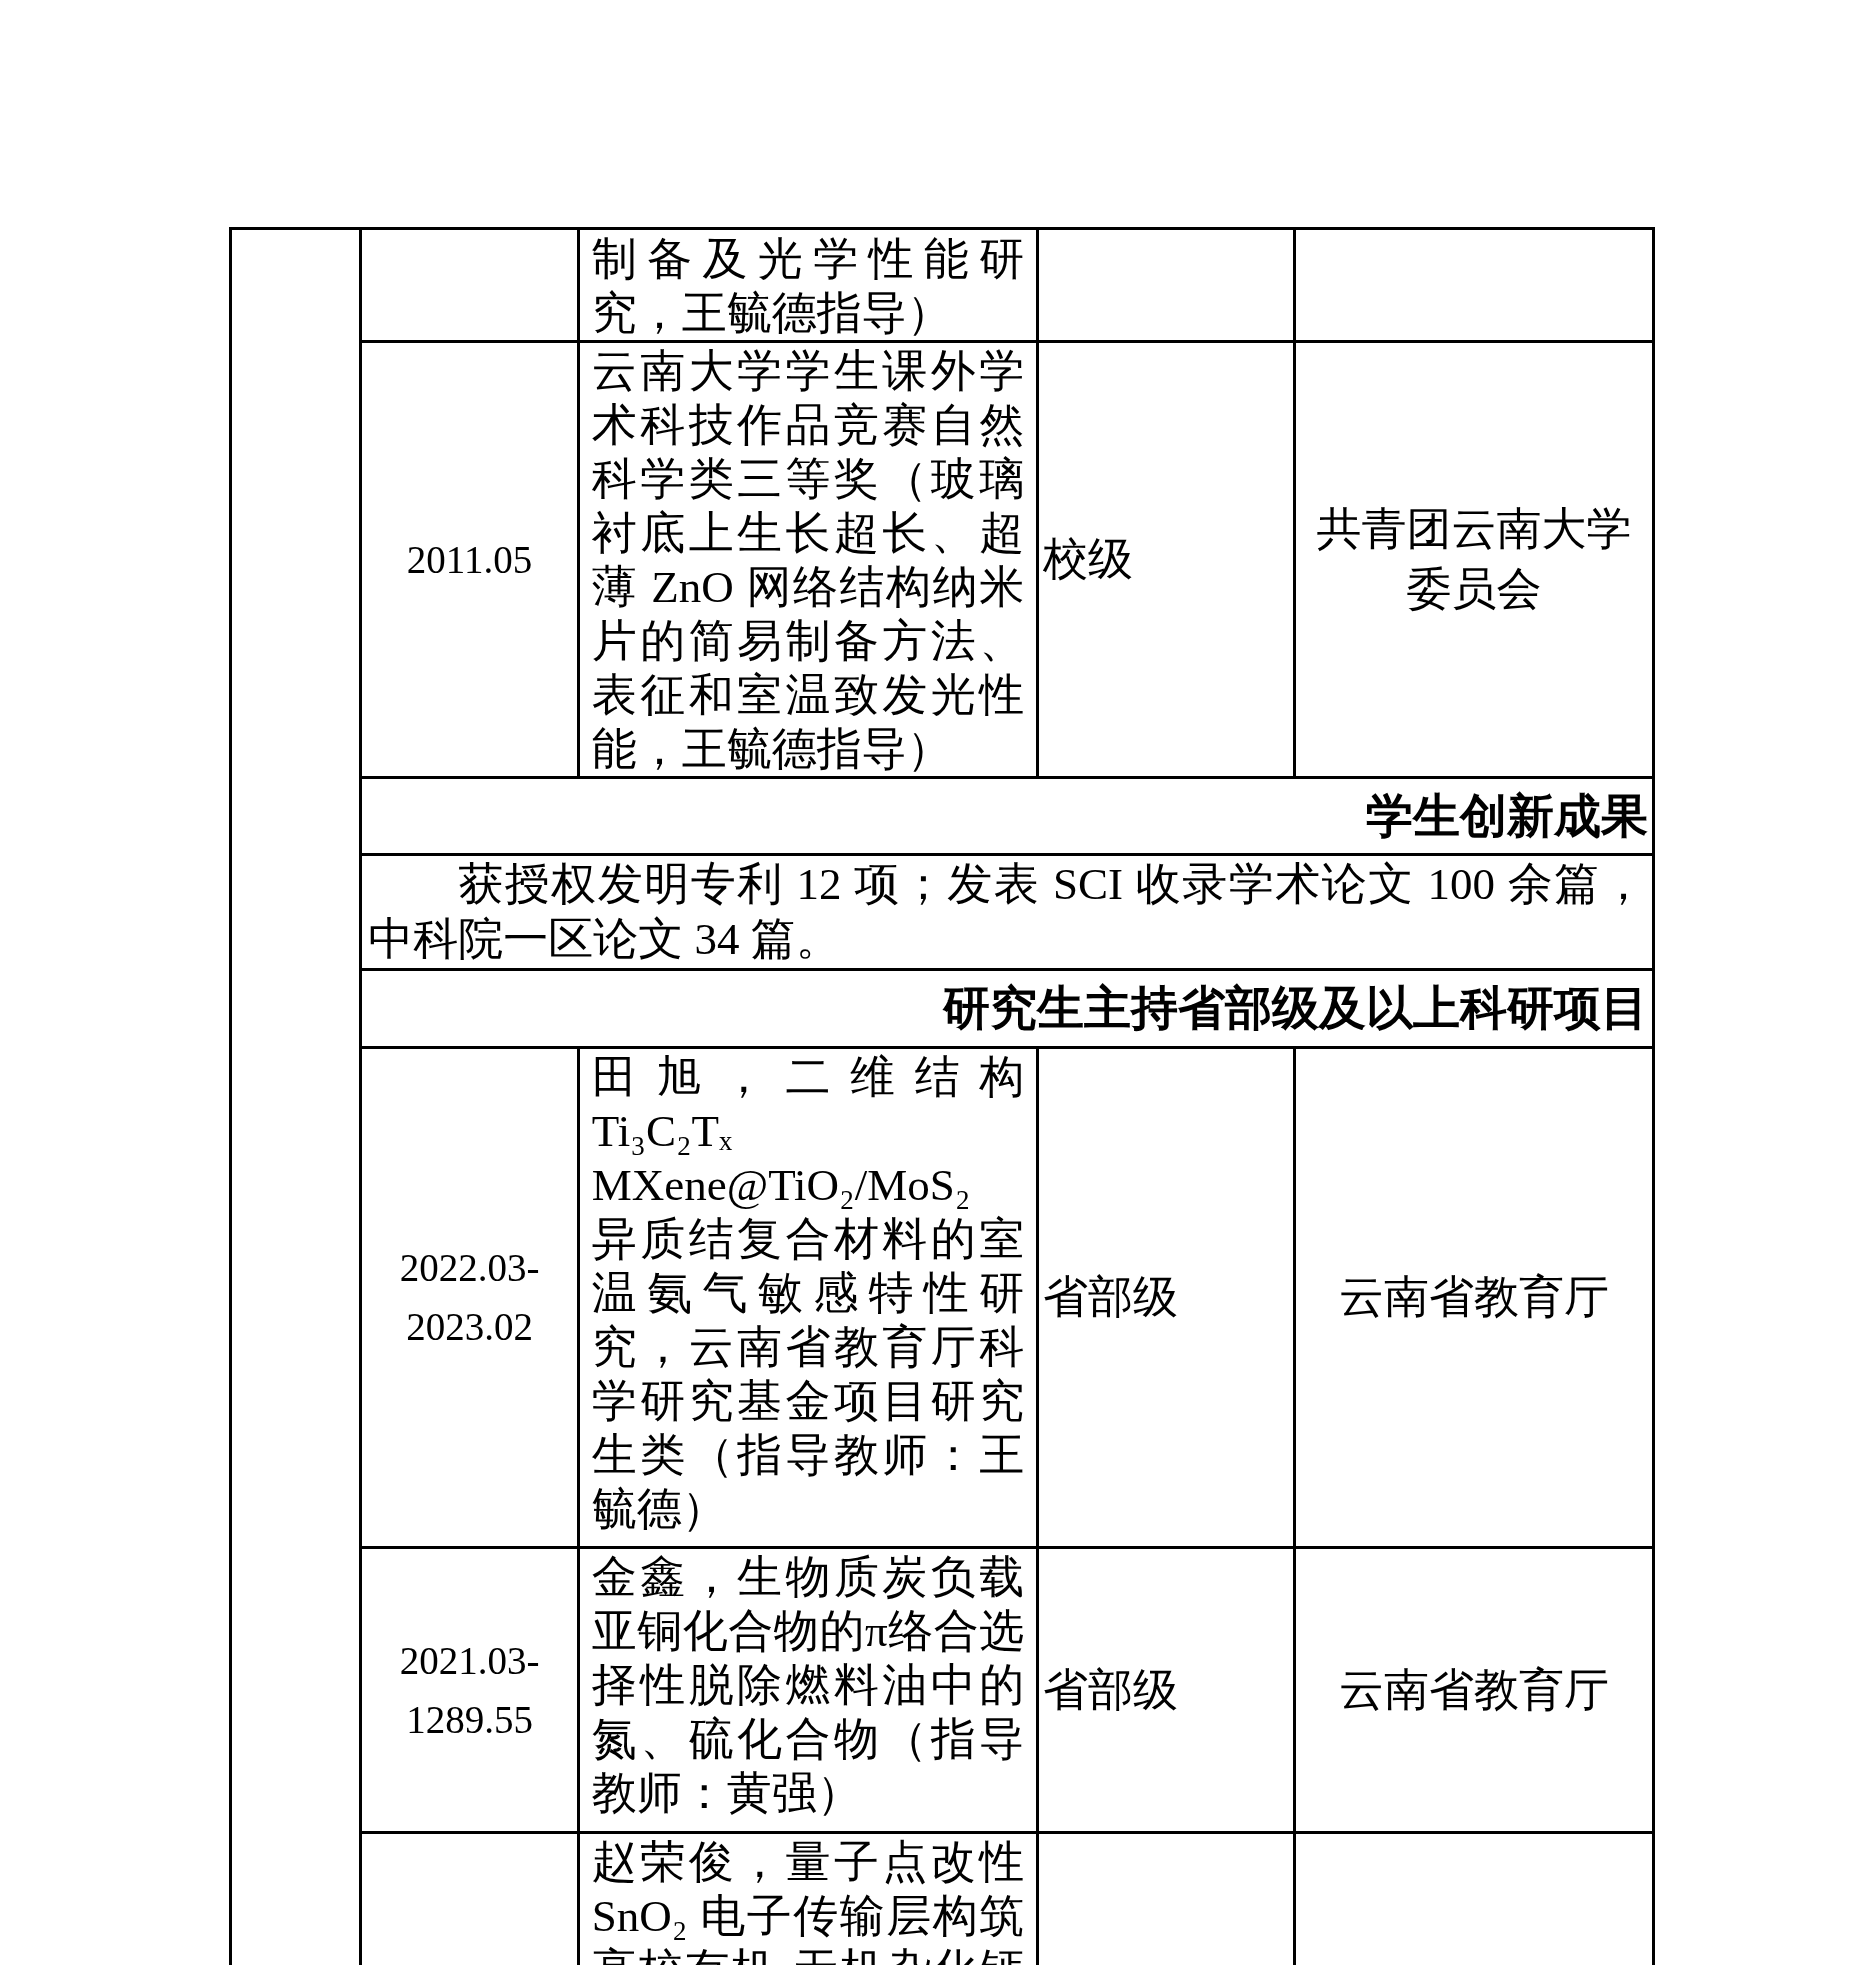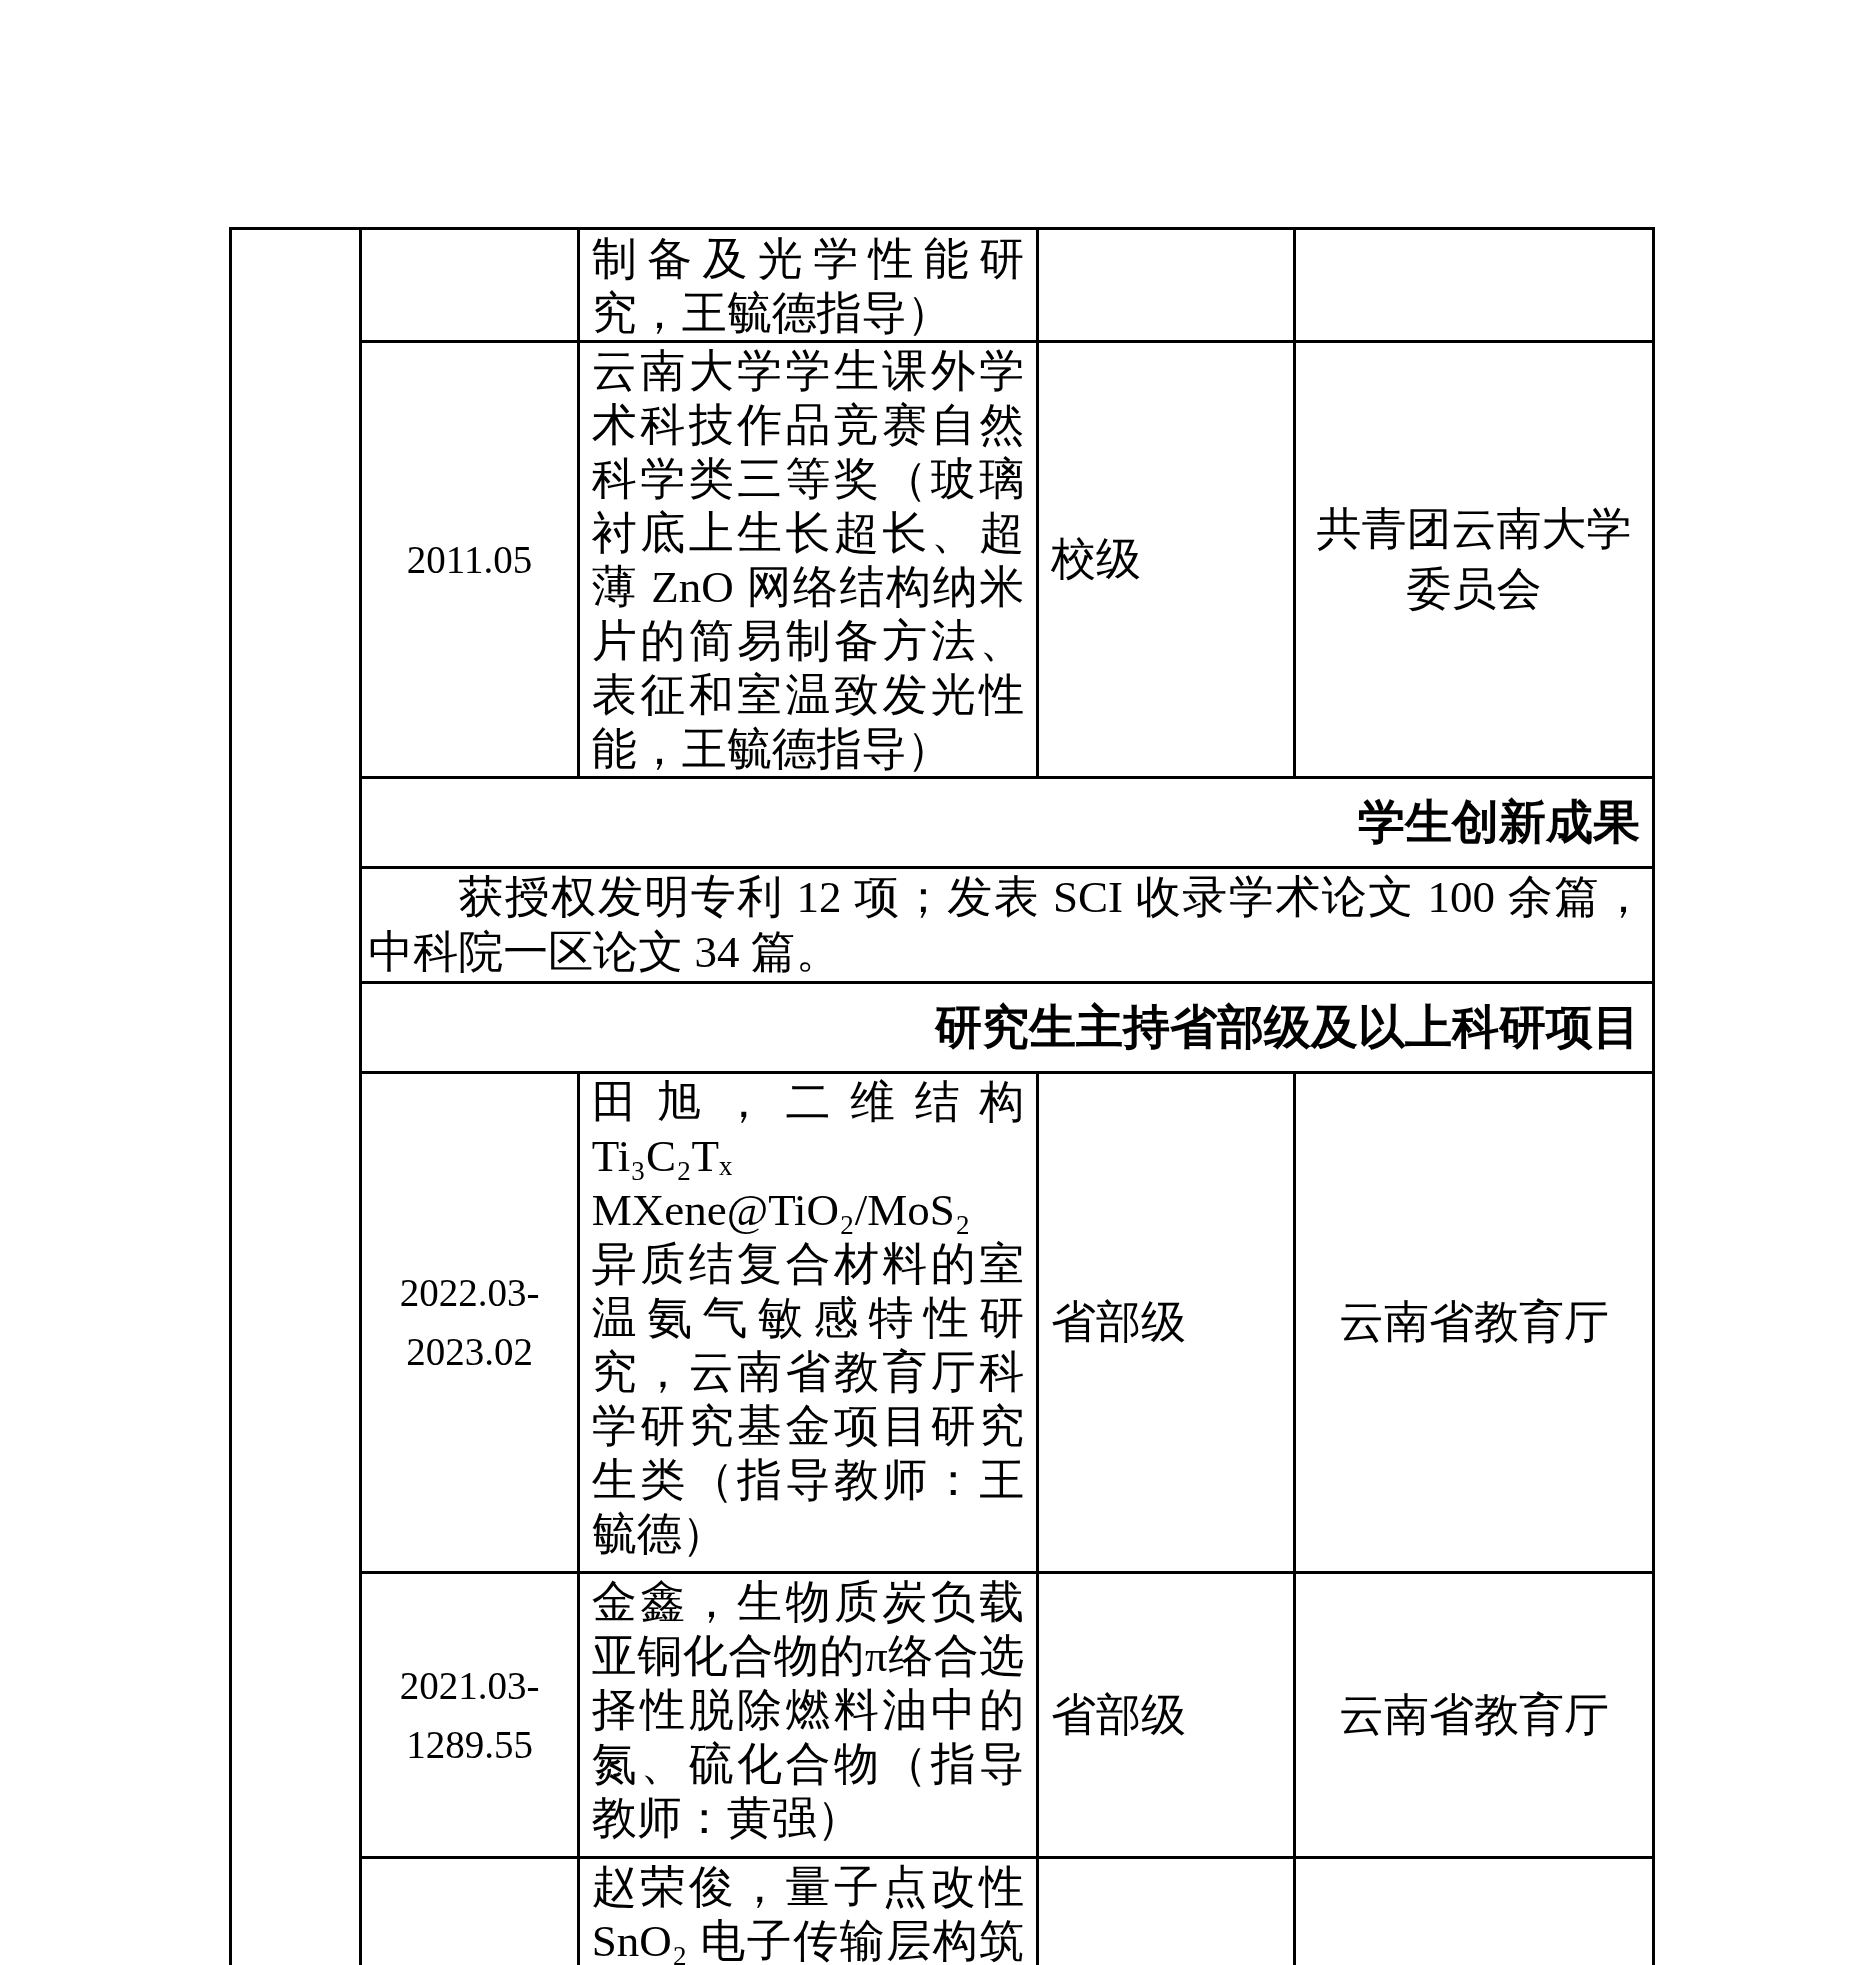--- a/index.html
+++ b/index.html
@@ -7,21 +7,21 @@
     width:1872px;height:2647px;background:#ffffff;color:#000000;
     font-family:"Liberation Serif", serif;
   }
   .page{position:relative;width:1872px;height:2647px;background:#ffffff;overflow:hidden}
   .tbl{
     position:absolute;left:229px;top:227px;width:1424px;
     border-collapse:collapse;table-layout:fixed;
   }
   .tbl td{
     border:3.5px solid #000000;
-    padding:12px;overflow:hidden;
+    padding:4px;overflow:hidden;
   }
   td.c0{background:#ffffff}
   td.desc{
     font-size:45px;line-height:54px;text-align:justify;
     vertical-align:top;padding:1.6px 11.8px 0 11.8px;
   }
   td.date{
     font-size:39px;line-height:59px;text-align:center;
     vertical-align:middle;white-space:pre-line;
   }

